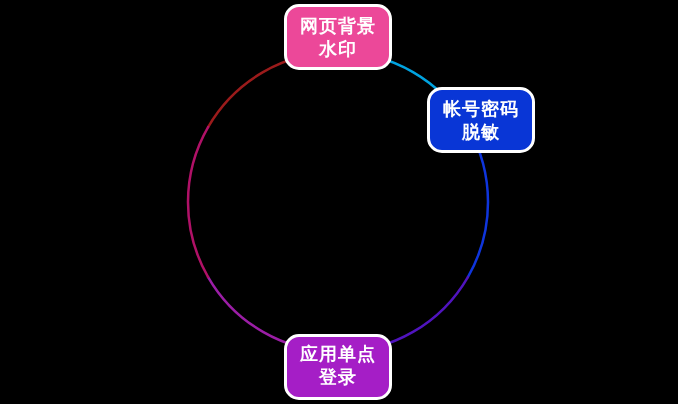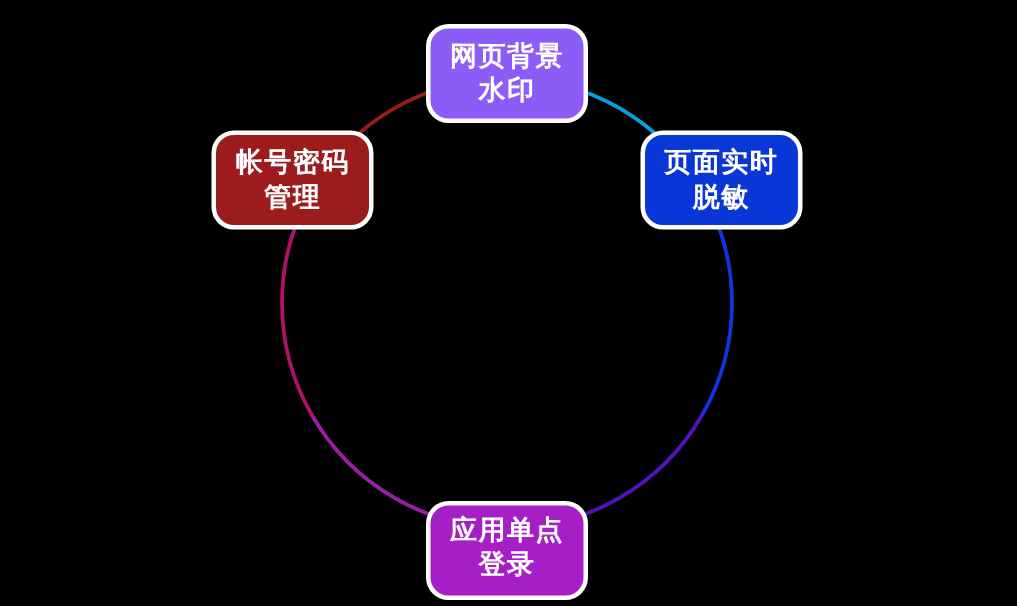--- a/index.html
+++ b/index.html
@@ -52,29 +52,25 @@
 <div class="stage" style="background: rgb(0, 0, 0); width: 678px; height: 404px;">
   <svg class="arcs-svg" width="678" height="404" viewBox="0 0 678 404">
     <path class="arc" d="M 208.1 127.0 A 150 150 0 0 1 338.0 52.0" stroke="#9B1B1B"></path>
     <path class="arc" d="M 338.0 52.0 A 150 150 0 0 1 467.9 127.0" stroke="#00A3E0"></path>
     <path class="arc" d="M 467.9 127.0 A 150 150 0 0 1 467.9 277.0" stroke="#0F35DC"></path>
     <path class="arc" d="M 467.9 277.0 A 150 150 0 0 1 338.0 352.0" stroke="#5014BE"></path>
     <path class="arc" d="M 338.0 352.0 A 150 150 0 0 1 208.1 277.0" stroke="#9B1EA6"></path>
     <path class="arc" d="M 208.1 277.0 A 150 150 0 0 1 208.1 127.0" stroke="#B01167"></path>
   </svg>
 
-  <div class="node" style="left: 284px; top: 16px; background: #8b5cf6; border-color: rgb(255, 255, 255);">
+  <div class="node" style="left: 284px; top: 4px; background: #ec4899; border-color: rgb(255, 255, 255);">
     <span class="node-label" style="color: rgb(255, 255, 255);">网页背景
 水印</span>
   </div>
   <div class="node" style="left: 426.894px; top: 86.5px; background: rgb(9, 54, 214); border-color: rgb(255, 255, 255);">
-    <span class="node-label" style="color: rgb(255, 255, 255);">页面实时
+    <span class="node-label" style="color: rgb(255, 255, 255);">帐号密码
 脱敏</span>
   </div>
   <div class="node" style="left: 284px; top: 334px; background: rgb(165, 30, 198); border-color: rgb(255, 255, 255);">
     <span class="node-label" style="color: rgb(255, 255, 255); font-family: Liberation Mono, monospace;">应用单点
 登录</span>
   </div>
-  <div class="node" style="left: 141.106px; top: 86.5px; background: rgb(156, 27, 29); border-color: rgb(255, 255, 255);">
-    <span class="node-label" style="color: rgb(255, 255, 255);">帐号密码
-管理</span>
-  </div>
 </div>
 
 </body></html>

